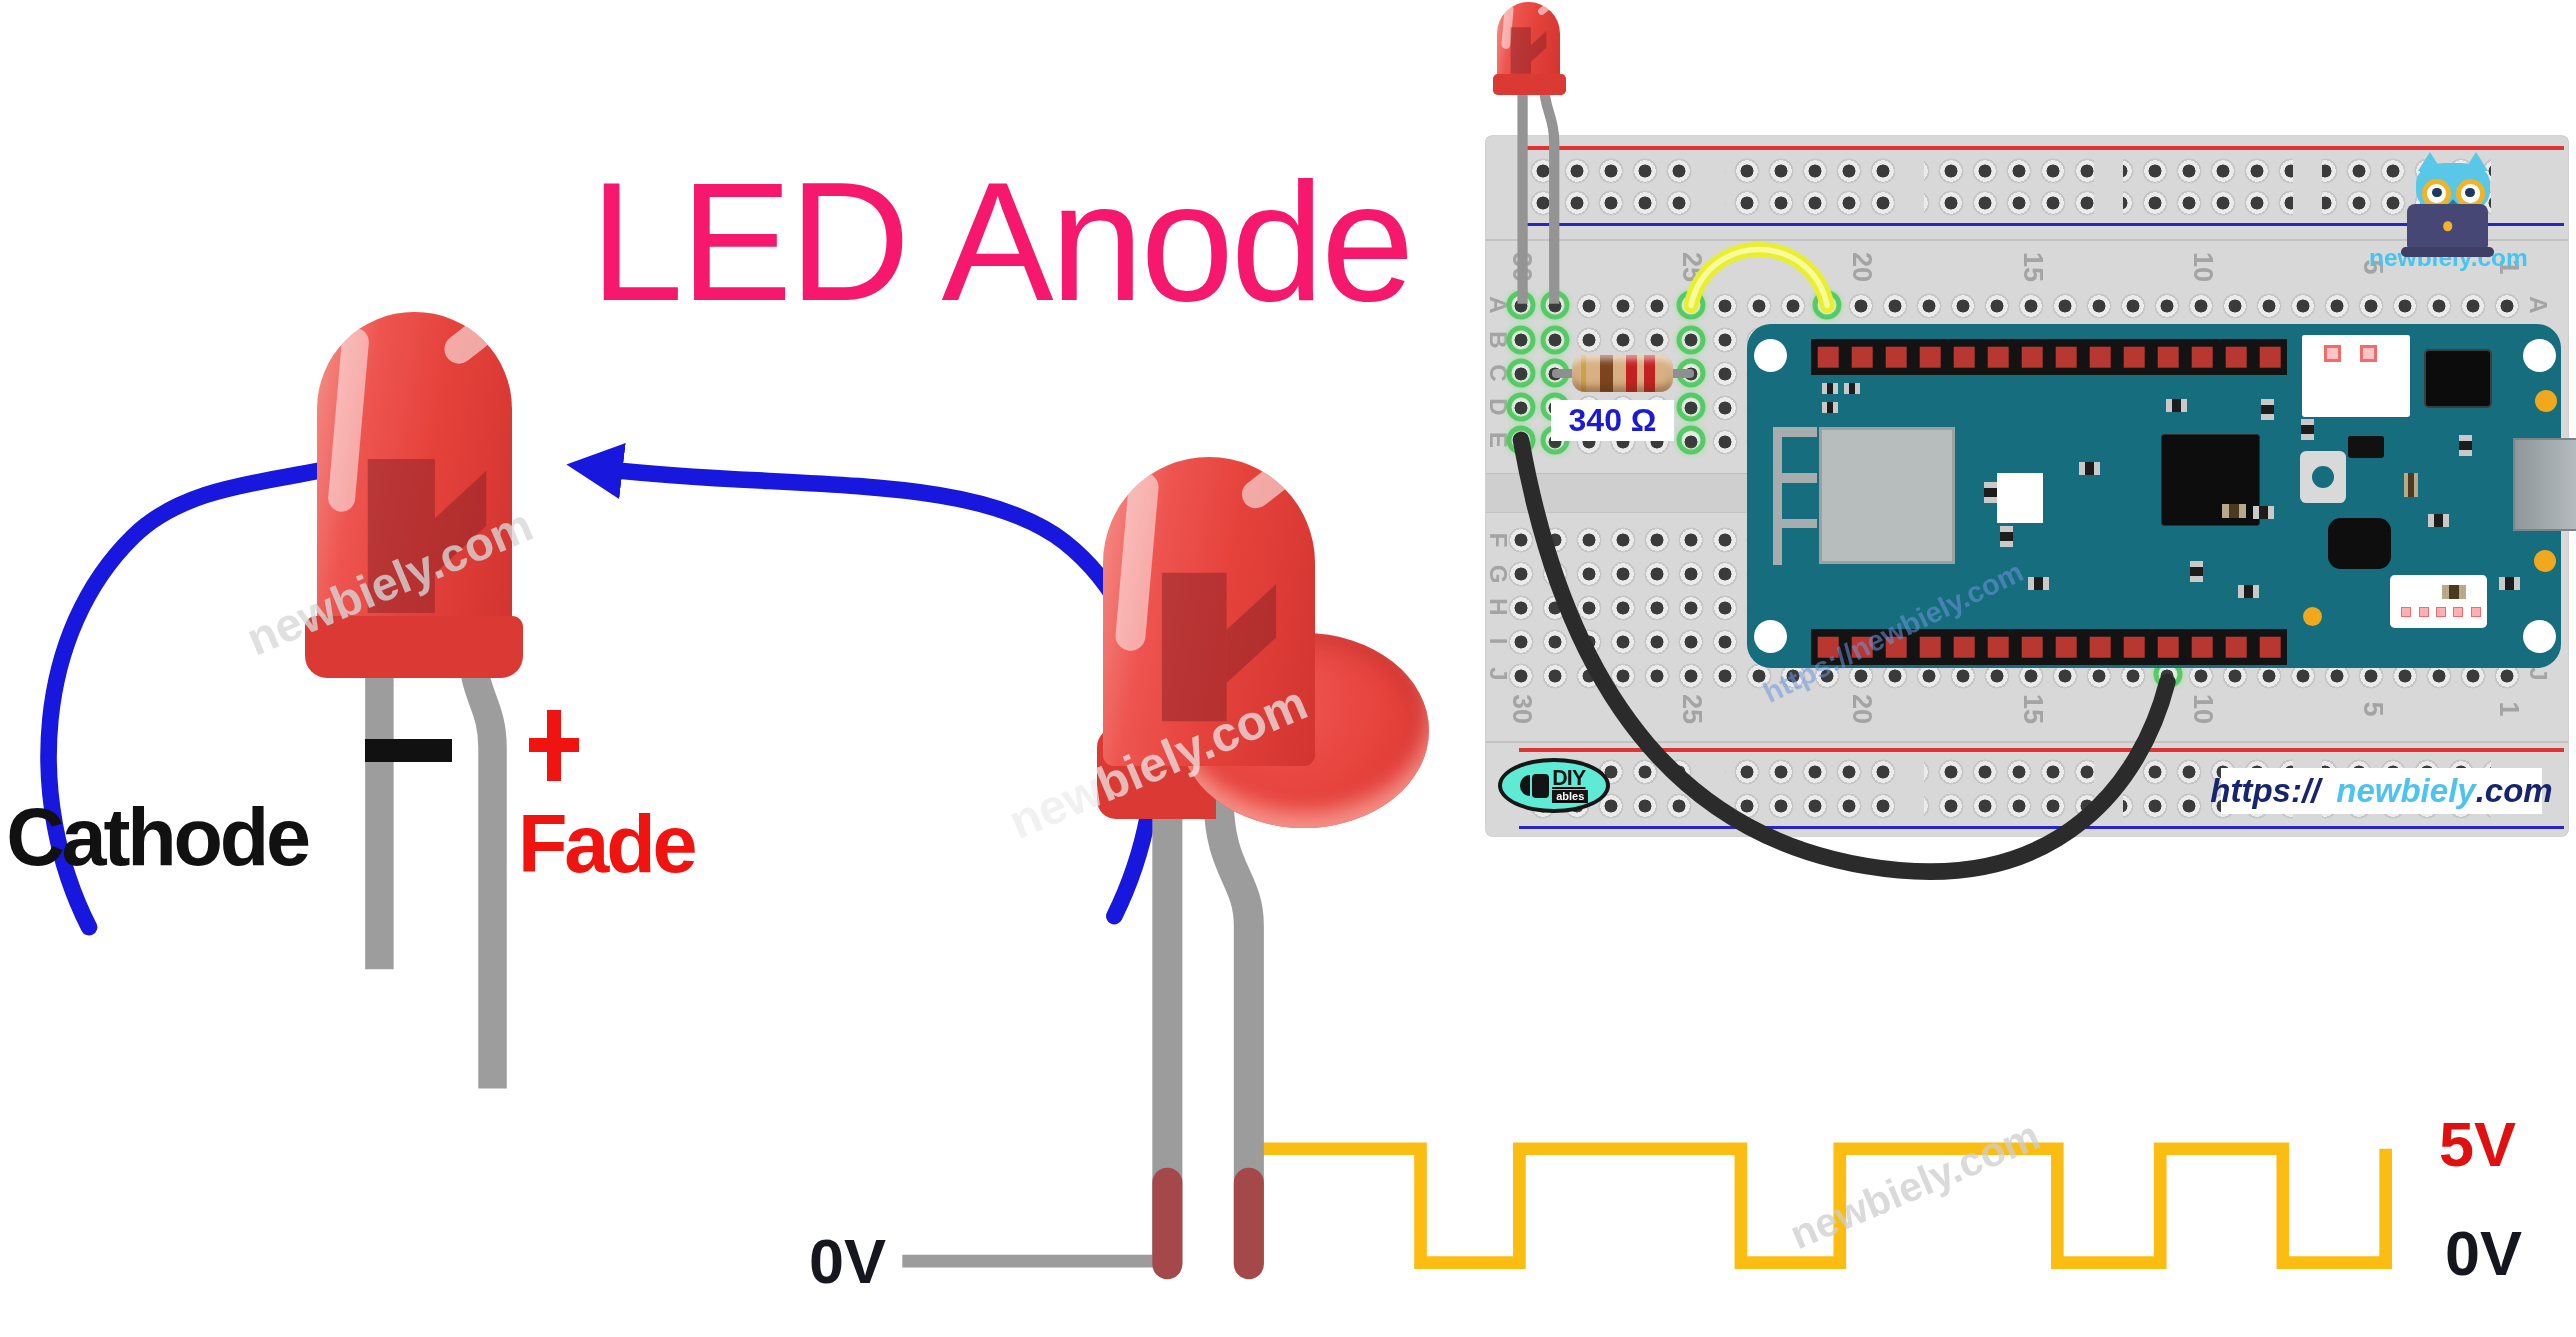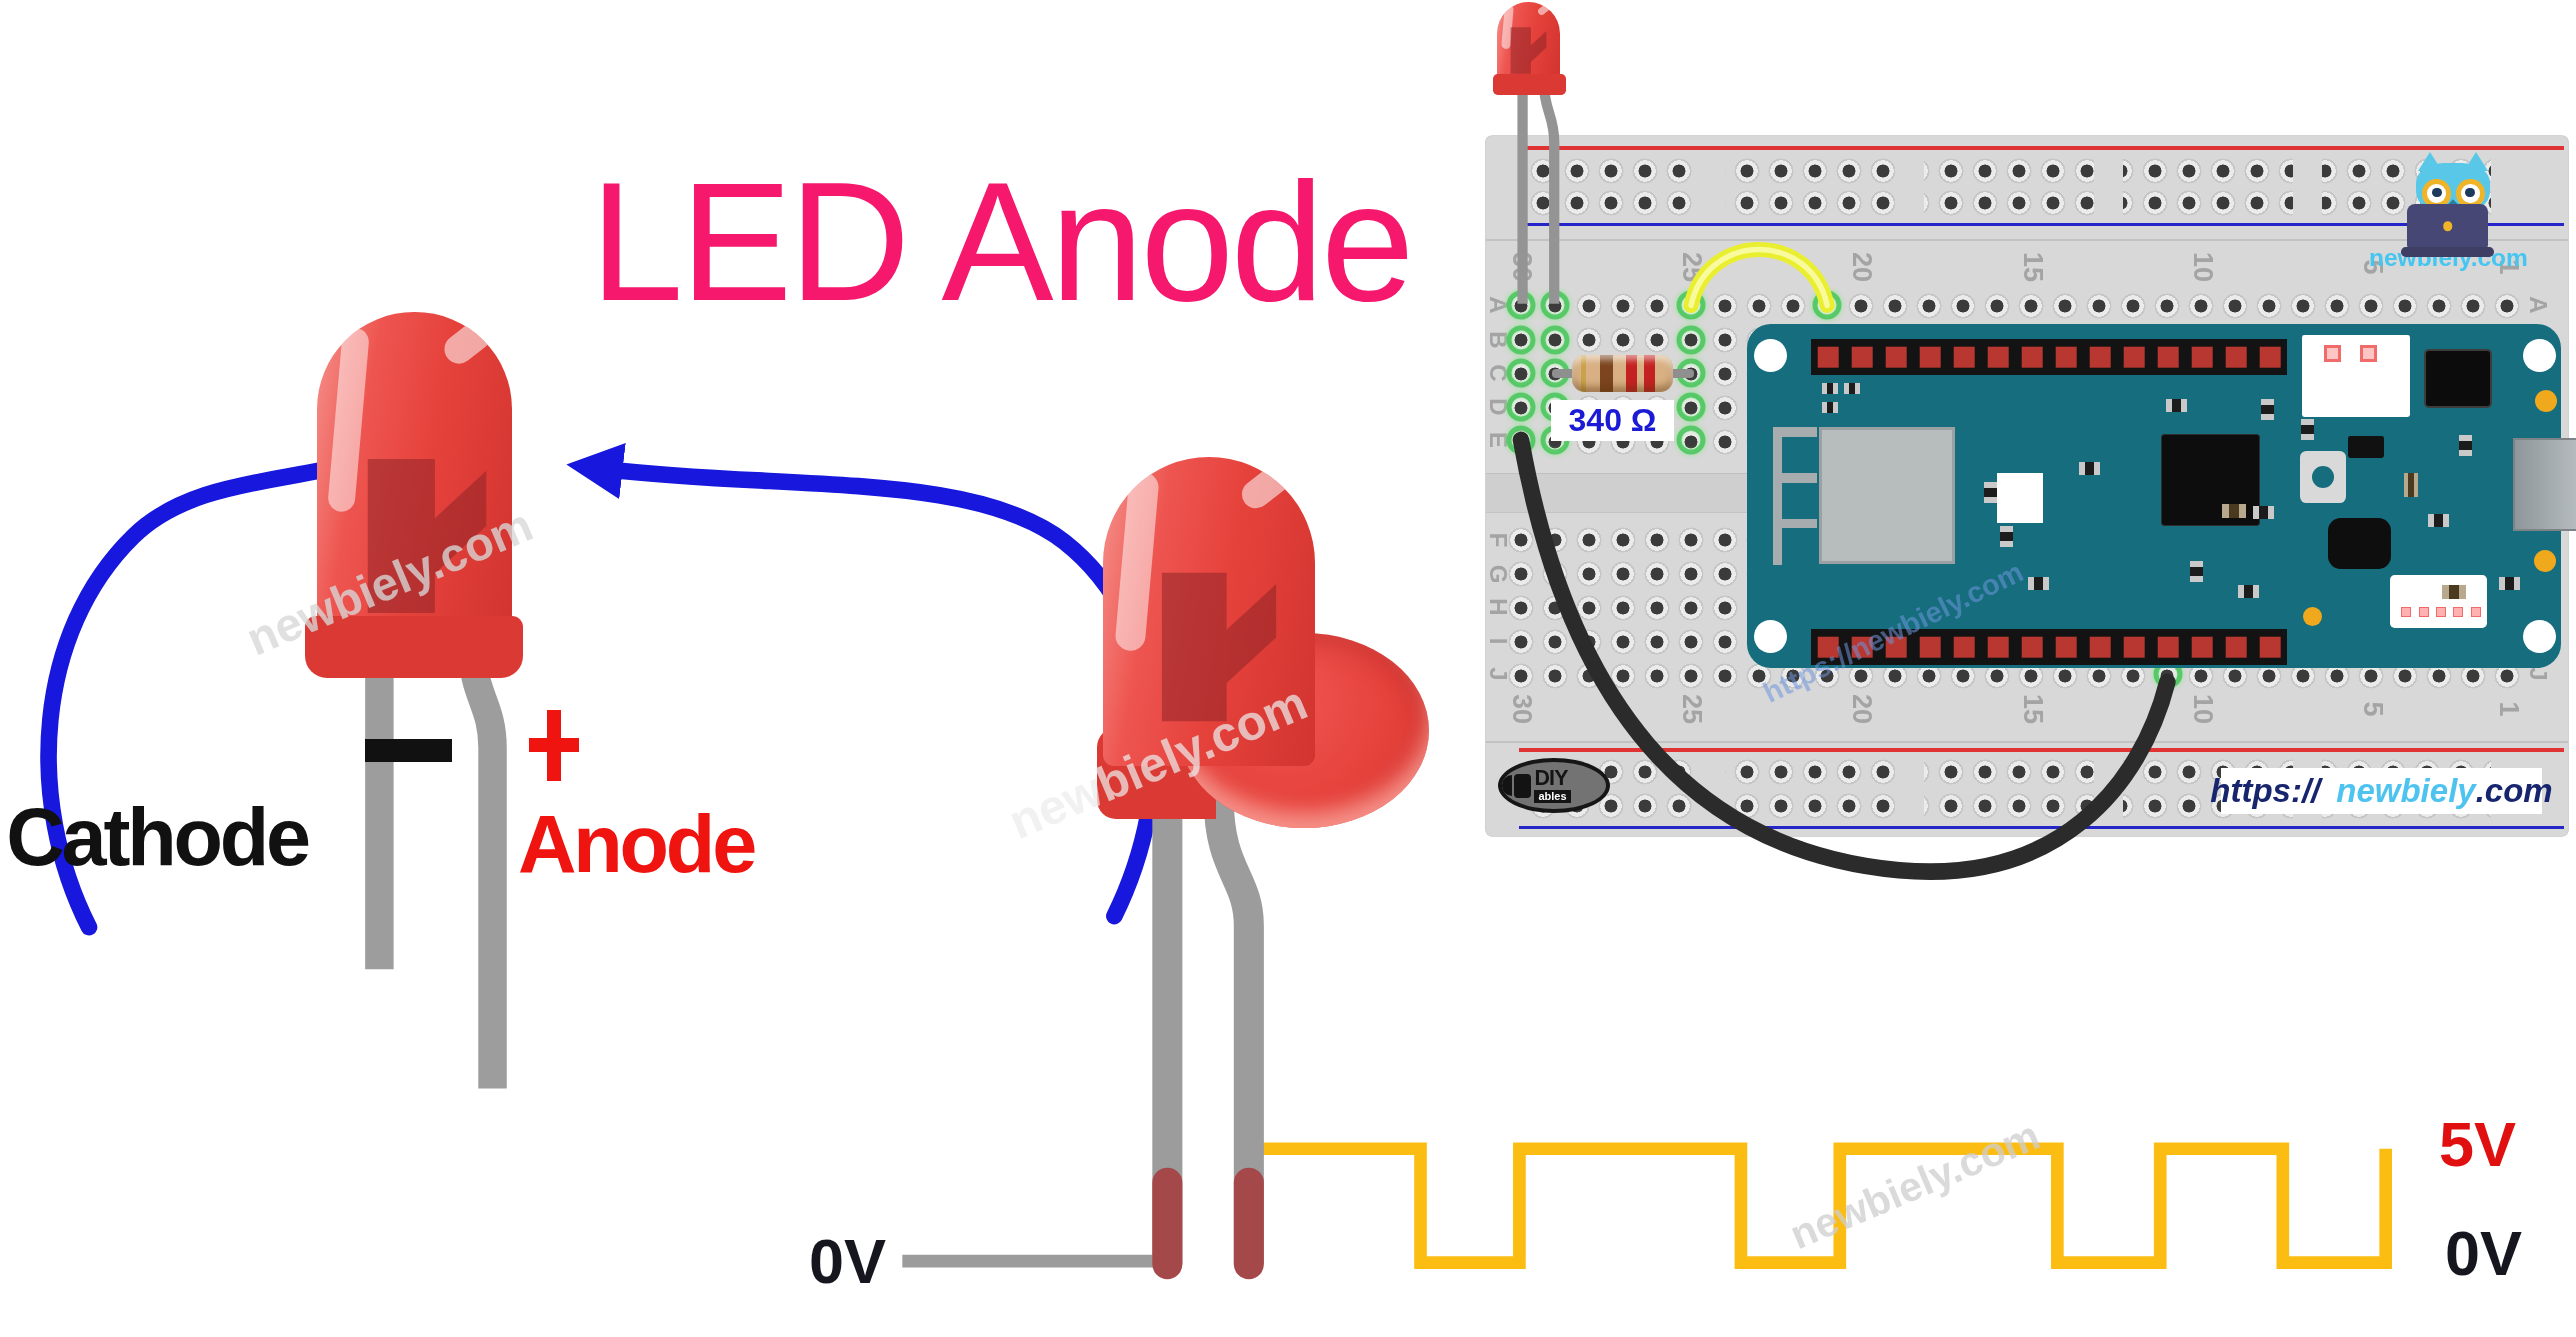--- a/index.html
+++ b/index.html
@@ -120,23 +120,23 @@
   .owl-eye{position:absolute;top:24.5px;width:9.5px;height:9.5px;border-radius:50%;background:#1b3a5c;}
   .owl-beak{position:absolute;left:33px;top:38px;width:8px;height:8px;background:#2a7fa0;transform:rotate(45deg);}
   .owl-laptop{position:absolute;left:2407px;top:204px;width:81px;height:44px;background:#474775;
      border-radius:8px 8px 3.2px 3.2px;}
   .owl-laptop::after{content:'';position:absolute;left:50%;top:50%;transform:translate(-50%,-50%);
      width:9.5px;height:9.5px;border-radius:50%;background:#f0b429;}
   .owl-laptop-base{position:absolute;left:2401px;top:247px;width:93px;height:9.5px;background:#3f3f66;border-radius:4.7px;}
   .owl-site{position:absolute;left:2369px;top:244px;font-size:24.5px;font-weight:bold;color:#45c6f0;white-space:nowrap;}
 
   
-  .diy-logo{position:absolute;left:1498px;top:758px;width:112px;height:55px;background:#737373;
+  .diy-logo{position:absolute;left:1498px;top:758px;width:112px;height:55px;background:#5eead4;
      border:4px solid #161616;border-radius:50%;box-sizing:border-box;display:flex;
-     align-items:center;justify-content:flex-start;gap:3.2px;}
+     align-items:center;justify-content:center;gap:3.2px;text-decoration:underline;}
   .diy-mark{display:flex;align-items:center;gap:1.6px;}
   .diy-half{width:10.3px;height:20.6px;background:#131313;border-radius:10.3px 0 0 10.3px;}
   .diy-square{width:17.4px;height:24px;background:#131313;border-radius:4px;}
   .diy-texts{display:flex;flex-direction:column;align-items:flex-start;line-height:1;}
   .diy-line1{font-size:21.4px;font-weight:bold;color:#141414;letter-spacing:-0.8px;}
   .diy-line2{font-size:11px;font-weight:bold;color:#ffffff;background:#141414;padding:0.8px 4px;margin-top:0.8px;}
 
   
   .url-badge{position:absolute;left:2221px;top:768px;width:321px;height:46px;background:#ffffff;
      display:flex;align-items:center;justify-content:center;white-space:nowrap;
@@ -371,21 +371,21 @@
     <path d="M110 110 L175 50 V120 L110 180 Z" fill="#8f2428" fill-opacity="0.55"></path>
   </svg>
   <div class="led-flange" style="left:1493px;top:74px;width:73px;height:20.6px;border-radius:4.7px;"></div>
 
   <div class="title">LED Anode</div>
 
   <div class="sign-minus"></div>
   <div class="sign-plus-v"></div>
   <div class="sign-plus-h"></div>
   <div class="cathode-label">Cathode</div>
-  <div class="anode-label">Anode</div>
+  <div class="anode-label">Fade</div>
 
   <div class="v-label v0-left">0V</div>
   <div class="v-label v5-right">5V</div>
   <div class="v-label v0-right">0V</div>
 
   <div class="wm wm-wave">newbiely.com</div>
 
   <div class="owl-head">
     <div class="owl-glass" style="left:6.3px;"></div>
     <div class="owl-glass" style="left:40px;"></div>

